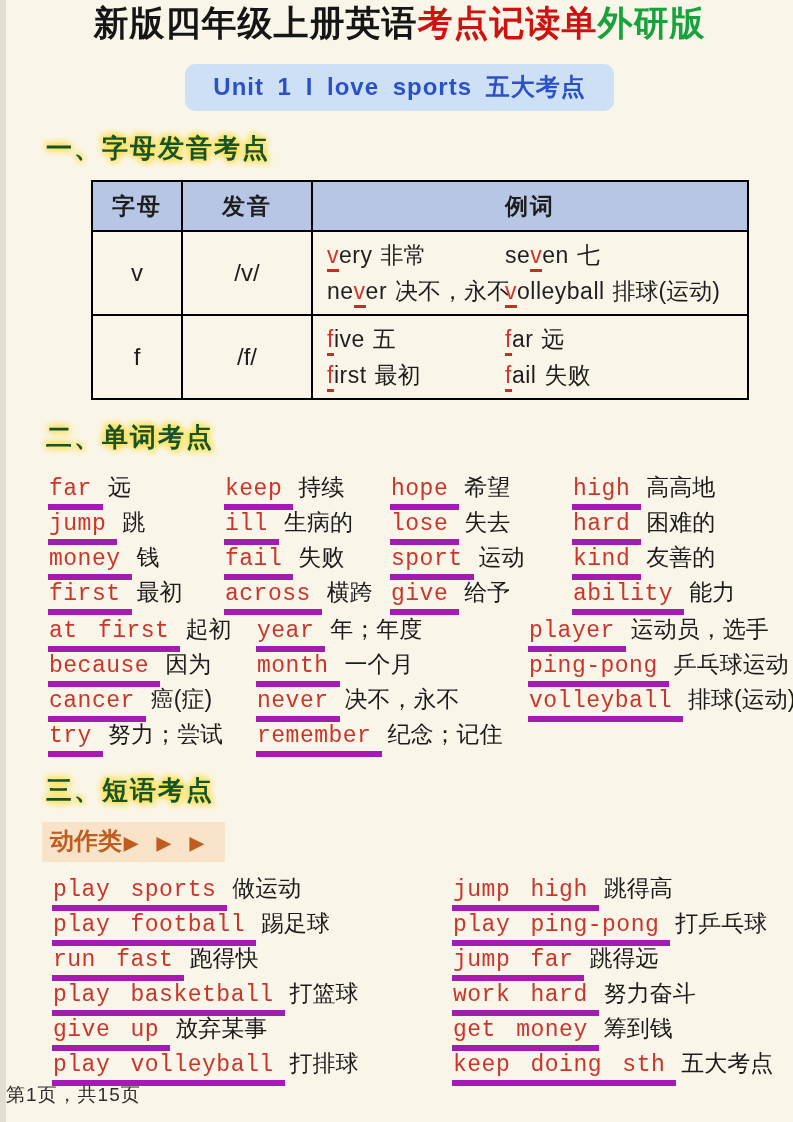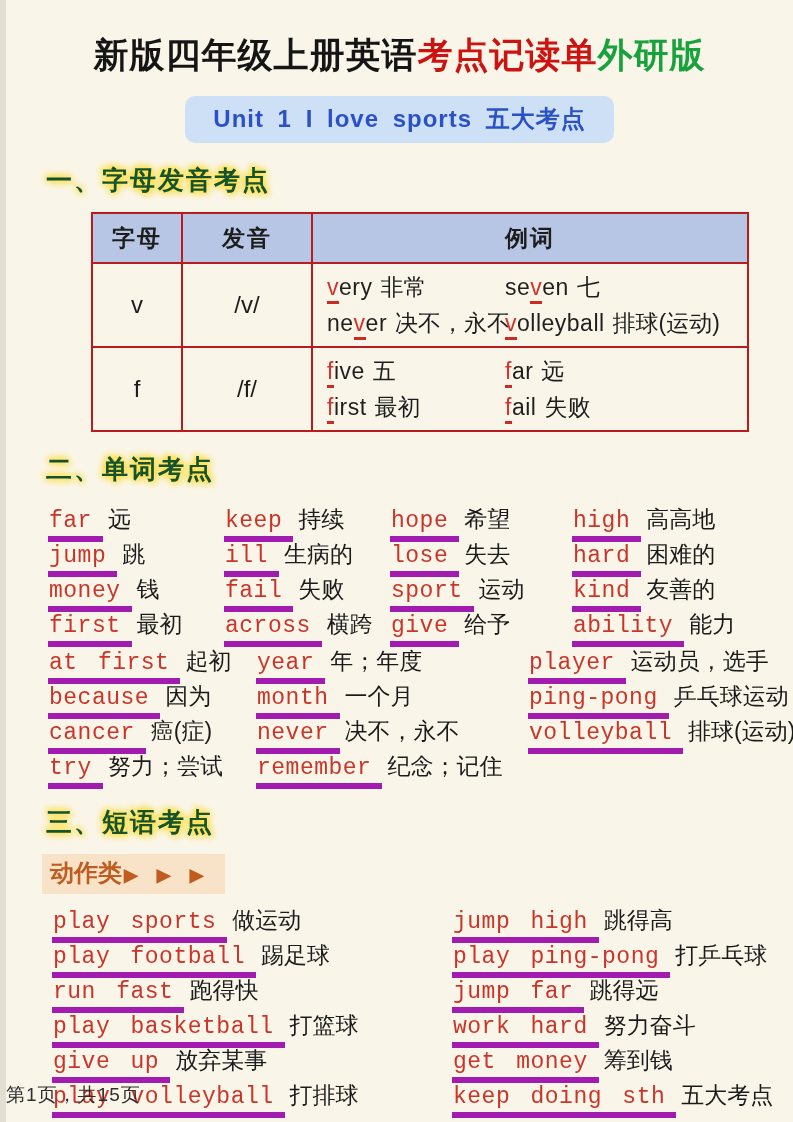--- a/index.html
+++ b/index.html
@@ -4,21 +4,20 @@
 <style>
   html,body { margin:0; padding:0; background:#efeadb; }
   .page {
     position:relative;
     width:793px; height:1122px;
     margin:0 auto;
     background:#faf5e9;
     font-family:"Liberation Sans", sans-serif;
     color:#1d1d1d;
     box-sizing:border-box;
-    padding-top:32px;
     overflow:hidden;
     border-left:6px solid #e3ded2;
   }
   
   .title {
     margin:0; text-align:center;
     font-size:35px; font-weight:bold; letter-spacing:1px;
   }
   .t-black { color:#151515; }
   .t-red   { color:#cc1310; }
@@ -39,21 +38,21 @@
     font-size:26px; font-weight:bold; color:#14532d; letter-spacing:2px;
     text-shadow: 0 0 5px #ffe14d, 0 0 9px #ffe14d,
                  2px 2px 6px #ffdf4d, -2px -2px 6px #ffdf4d;
   }
   
   table.phonics {
     border-collapse:collapse;
     margin:14px 0 0 85px;
     table-layout:fixed;
   }
-  table.phonics th, table.phonics td { border:2px solid #b91c1c; }
+  table.phonics th, table.phonics td { border:2px solid #000000; }
   table.phonics th {
     background:#b7c6e4;
     font-size:23px; font-weight:bold; letter-spacing:2px;
     height:46px; text-align:center;
   }
   .col-letter { width:90px; }
   .col-sound  { width:130px; }
   .col-ex     { width:436px; }
   td.c-letter, td.c-sound { text-align:center; font-size:24px; }
   td.c-ex { padding:5px 0 5px 14px; }

